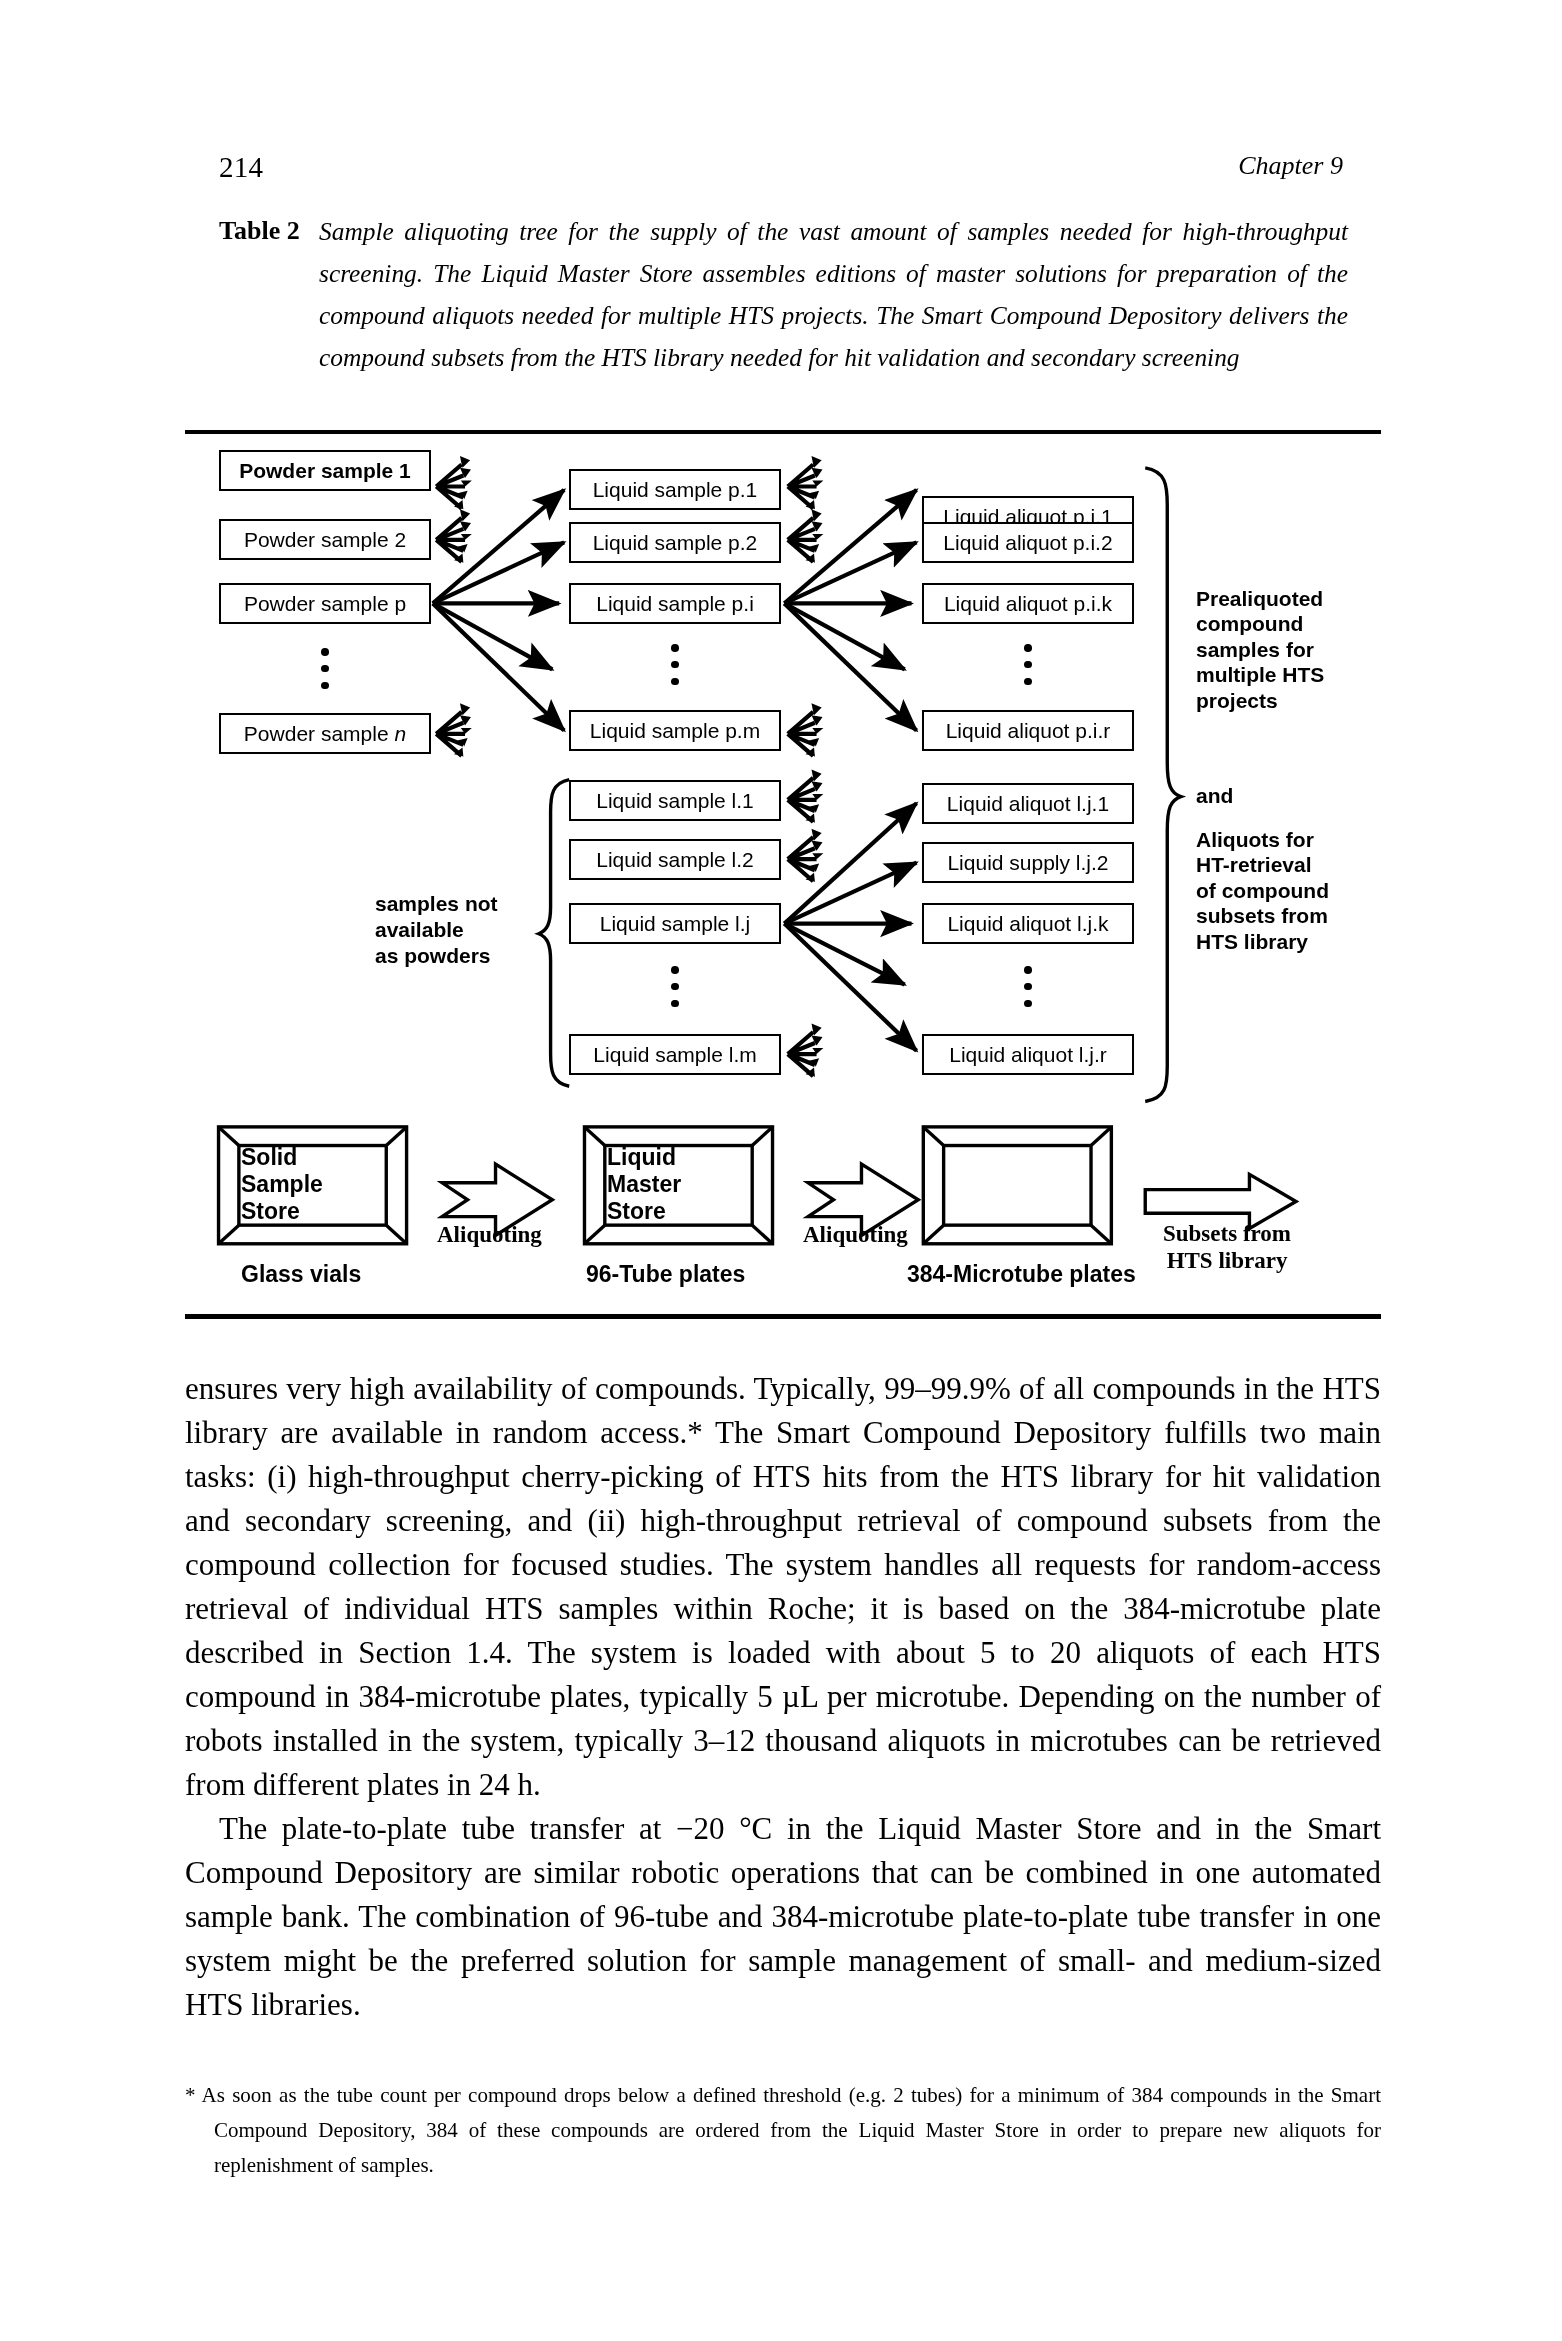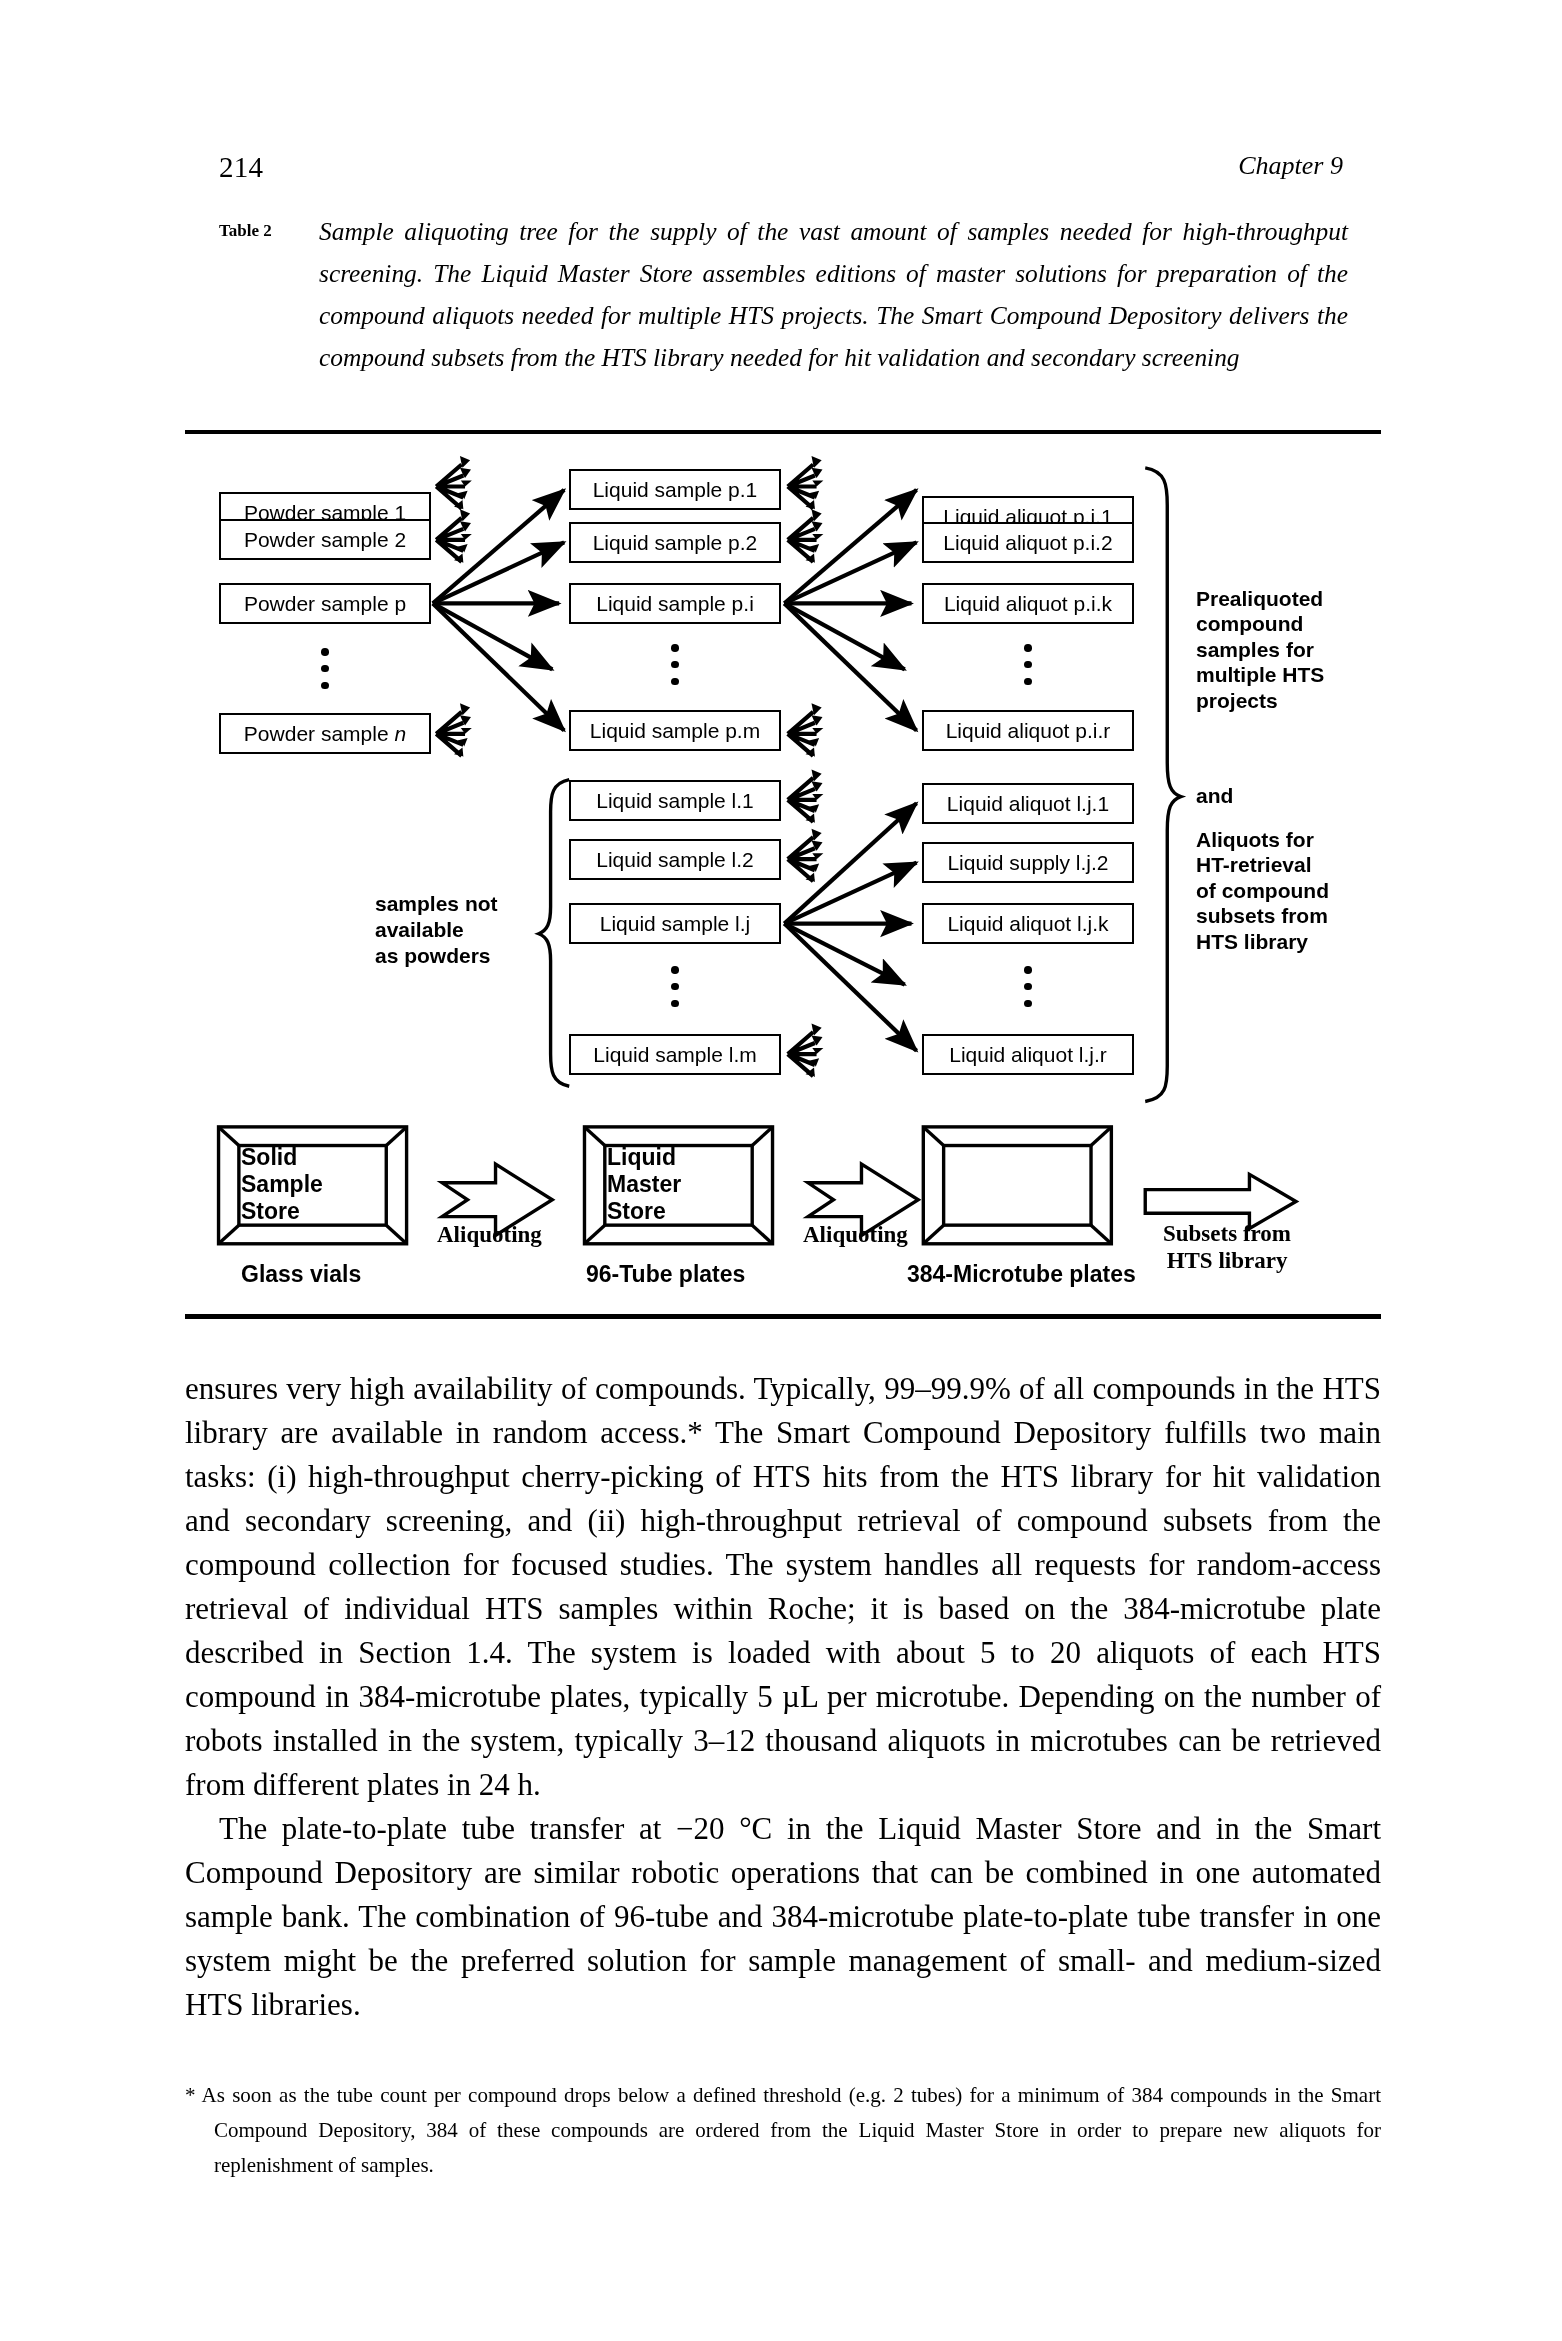--- a/index.html
+++ b/index.html
@@ -13,21 +13,21 @@
   .page { position:absolute; inset:0; }
 
   
   .runhead { position:absolute; top:151px; left:219px; right:219px; height:34px; }
   .folio { position:absolute; left:0; top:0; font-size:29px; letter-spacing:0.2px; }
   .chap  { position:absolute; right:0; top:0; font-size:26px; font-style:italic; }
 
   
   .caption { position:absolute; top:210px; left:219px; width:1129px; }
   .caption .lbl {
-    float:left; font-weight:bold; font-size:17px; line-height:42px;
+    float:left; font-weight:bold; font-size:26px; line-height:42px;
     margin-right:12px;
   }
   .caption .txt {
     font-style:italic; font-size:25.4px; line-height:42px;
     text-align:justify; text-justify:inter-word;
     margin-left:100px;
   }
 
   
   .rule-top    { position:absolute; left:185px; top:430px;  width:1196px; height:4.2px; background:#000; }
@@ -223,21 +223,21 @@
       <line x1="1312" y1="1468" x2="1288" y2="1446"></line>
     </g>
 
     <path d="M522,1436 L585,1436 L585,1458 L652,1416 L585,1374 L585,1396 L522,1396 L552,1416 z" stroke="#000" stroke-width="4" fill="#fff"></path>
 
     <path d="M954,1436 L1017,1436 L1017,1458 L1084,1416 L1017,1374 L1017,1396 L954,1396 L984,1416 z" stroke="#000" stroke-width="4" fill="#fff"></path>
 
     <path d="M1352,1404 L1475,1404 L1475,1386 L1530,1418 L1475,1450 L1475,1432 L1352,1432 z" stroke="#000" stroke-width="4" fill="#fff"></path>
   </svg>
 
-  <div class="node w250" style="left:219px; top:492px;">
+  <div class="node w250" style="left:219px; top:450px;font-weight:bold;">
     <span>Powder sample 1</span>
   </div>
   <div class="node w250" style="left:219px; top:519px;">
     <span>Powder sample 2</span>
   </div>
   <div class="node w250" style="left:219px; top:583px;">
     <span>Powder sample p</span>
   </div>
   <div class="dots" style="left:314px; top:648px;">
     <span></span>

